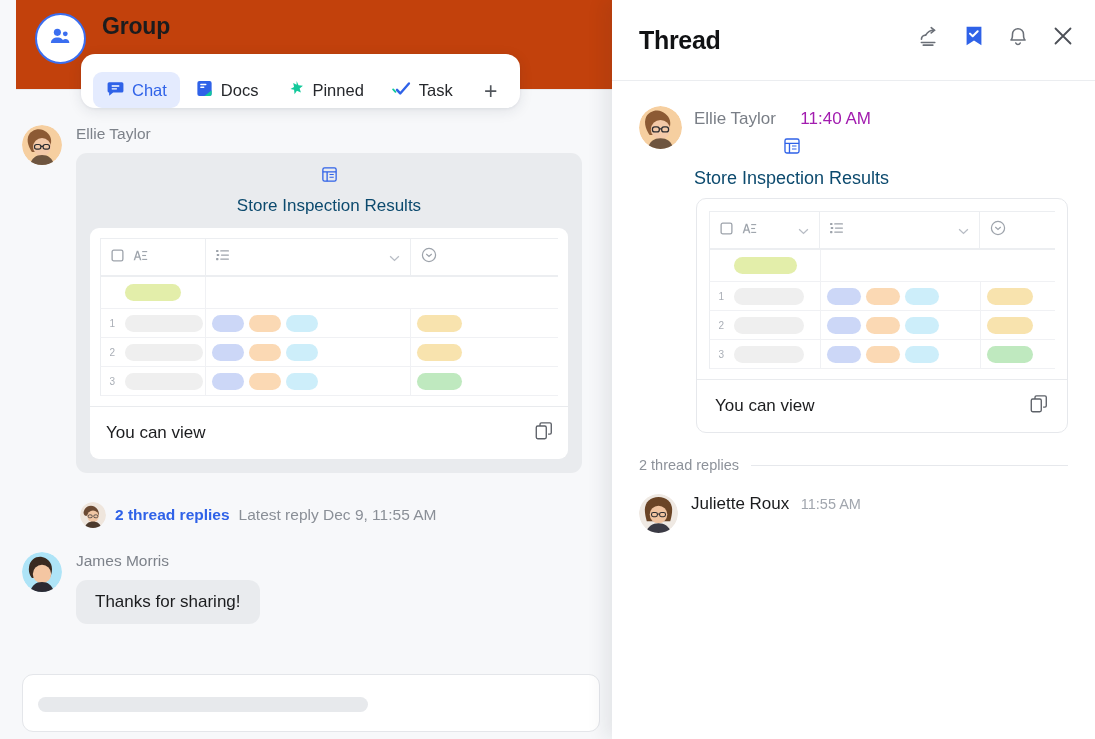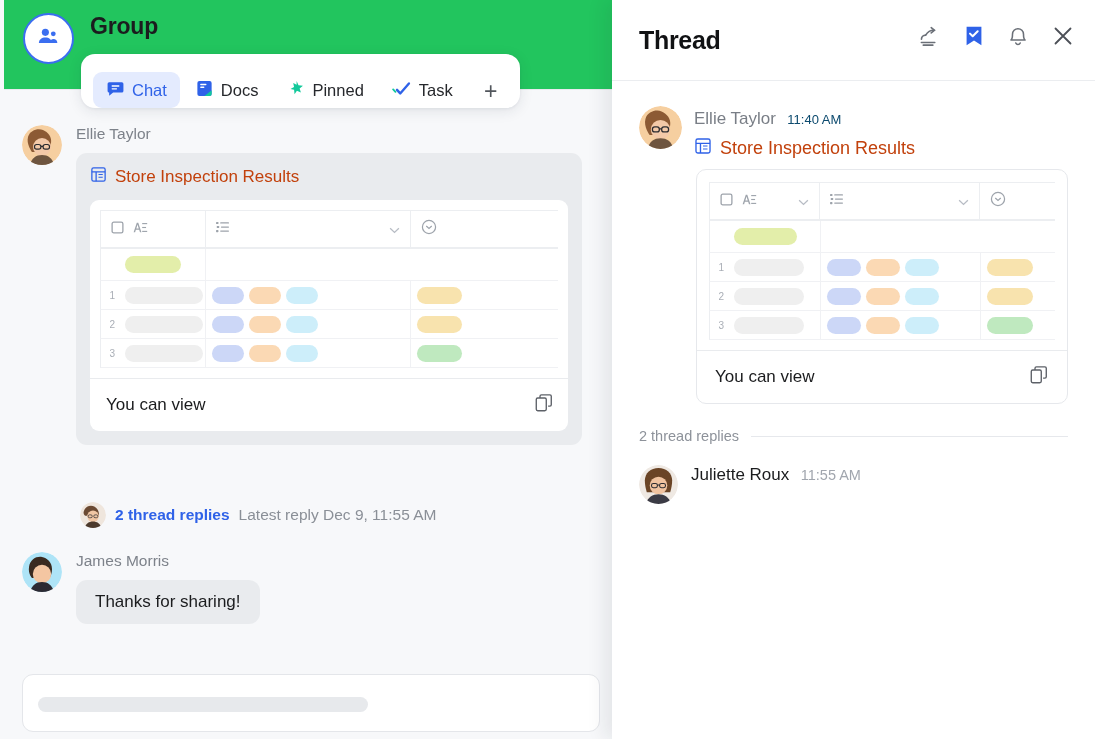--- a/index.html
+++ b/index.html
@@ -18,23 +18,23 @@
   
   .left-panel {
     position: absolute;
     left: 0; top: 0;
     width: 612px; height: 739px;
     background: #f7f8fa;
     overflow: hidden;
   }
   .left-header {
     position: absolute;
-    left: 4px; top: 0;
+    left: 16px; top: 0;
     width: 717px; height: 90px;
-    background: #22c55e;
+    background: #c2410c;
     border-bottom: 1px solid #e9ebef;
   }
   .group-avatar {
     position: absolute;
     left: 19px; top: 13px;
     width: 51px; height: 51px;
     border-radius: 50%;
     border: 2px solid #3b6ef0;
     background: #ffffff;
     display: flex; align-items: center; justify-content: center;
@@ -98,22 +98,23 @@
     font-size: 15.5px; color: #7d828a;
   }
 
   .card-outer {
     background: #e9ebee;
     border-radius: 11px;
     padding: 13px 14px 14px 14px;
   }
   .doc-link {
     display: flex; align-items: center; gap: 8px;
-    color: #c2410c; font-size: 17px; font-weight: 500;
+    color: #0c4a6e; font-size: 17px; font-weight: 500;
     margin-bottom: 12px;
+    flex-direction: column;
   }
   .sheet {
     background: #ffffff;
     border-radius: 9px;
     overflow: hidden;
   }
   .sheet-toolbar {
     display: flex;
     height: 38px;
     border-bottom: 1px solid #eceef1;
@@ -208,21 +209,21 @@
   }
   .header-actions {
     position: absolute; right: 20px; top: 24px;
     display: flex; align-items: center; gap: 22px;
   }
   .hicon { cursor: pointer; color: #6b7078; display:flex; }
 
   .thread-body { position: relative; padding: 25px 27px 0 27px; }
   .tmsg-head { display: flex; align-items: flex-start; gap: 12px; }
   .tname { font-size: 17px; color: #797e86; }
-  .ttime { font-size: 13px; color: #0c4a6e; margin-left: 7px; }
+  .ttime { font-size: 17px; color: #a21caf; margin-left: 20px; }
 
   .thread-doc-card {
     margin-left: 57px;
     margin-top: 9px;
     border: 1px solid #e6e8ec;
     border-radius: 10px;
     background: #ffffff;
   }
 
   .replies-divider {

